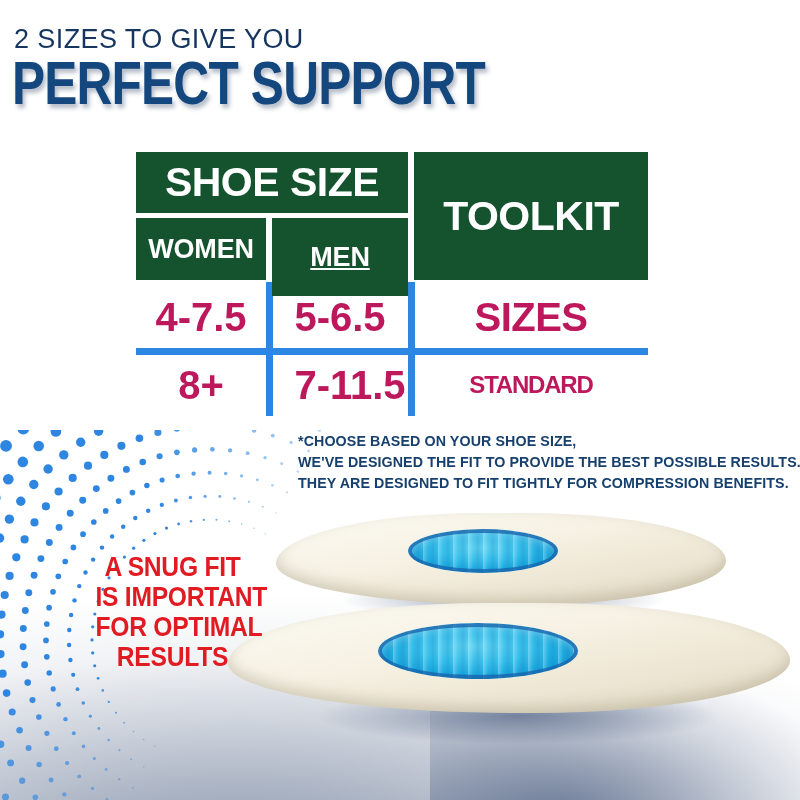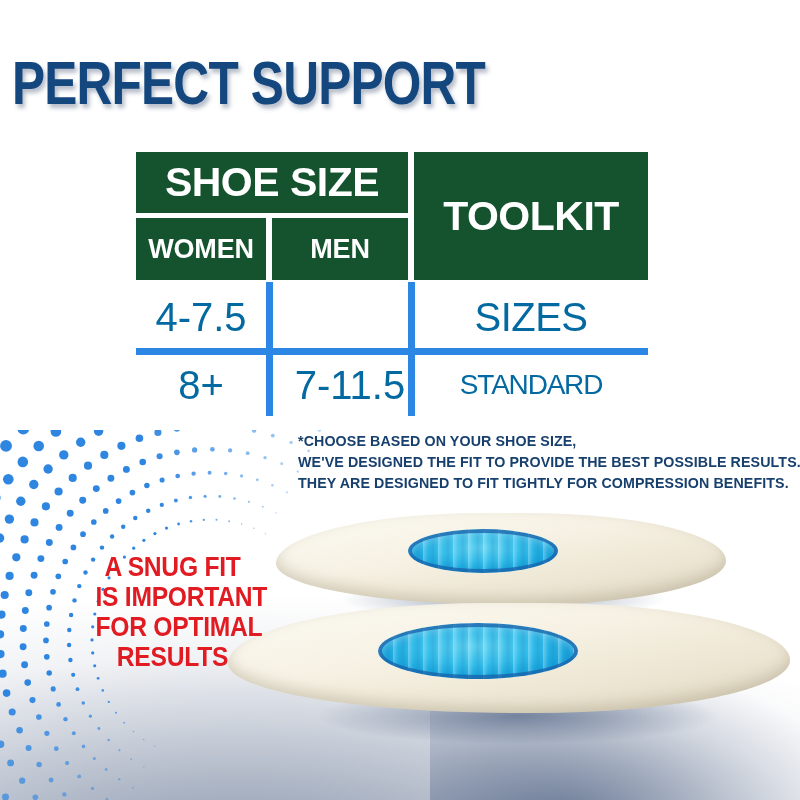--- a/index.html
+++ b/index.html
@@ -51,29 +51,29 @@
 
   
   .table{position:absolute;left:136px;top:152px;width:512px;height:258px;}
   .cell{position:absolute;box-sizing:border-box;display:flex;align-items:center;justify-content:center;}
   .hd{background:#14532d;color:#ffffff;font-weight:700;}
 
   .h-shoe{left:0;top:0;width:272px;height:61px;font-size:41px;letter-spacing:-.5px;}
   .h-toolkit{left:278px;top:0;width:234px;height:128px;font-size:41px;letter-spacing:-.5px;
              flex-direction:column;line-height:44px;text-align:right;}
   .h-women{left:0;top:66px;width:130px;height:62px;font-size:27px;letter-spacing:-.2px;}
-  .h-men{left:136px;top:66px;width:136px;height:62px;font-size:27px;letter-spacing:-.2px;}
-
-  .dt{color:#0369a1;font-weight:400;background:transparent;}
+  .h-men{left:136px;top:66px;width:136px;height:78px;font-size:27px;letter-spacing:-.2px;text-decoration:underline;}
+
+  .dt{color:#be185d;font-weight:700;background:transparent;}
   .r1a{left:0;top:134px;width:130px;height:62px;font-size:40px;}
   .r1b{left:136px;top:134px;width:136px;height:62px;font-size:40px;}
   .r1c{left:278px;top:134px;width:234px;height:62px;font-size:40px;letter-spacing:-.5px;}
   .r2a{left:0;top:202px;width:130px;height:62px;font-size:40px;}
   .r2b{left:146px;top:202px;width:136px;height:62px;font-size:40px;}
-  .r2c{left:278px;top:202px;width:234px;height:62px;font-size:28px;letter-spacing:-1.2px;}
+  .r2c{left:278px;top:202px;width:234px;height:62px;font-size:24px;letter-spacing:-1.2px;}
 
   
   .grid-v{position:absolute;background:#2b86e4;width:7px;top:130px;height:134px;}
   .grid-v.v1{left:130px;}
   .grid-v.v2{left:272px;}
   .grid-h{position:absolute;background:#2b86e4;height:7px;left:0;width:512px;top:196px;}
 
   
   .note{
     position:absolute;left:298px;top:430px;width:500px;
@@ -122,38 +122,40 @@
   }
 </style>
 </head>
 <body>
 
 <div id="stage">
 
   <div class="floor-shadow"></div>
   <div class="floor-shadow2"></div>
 
+  <div class="kicker">2 SIZES TO GIVE YOU</div>
   <div class="headline">PERFECT SUPPORT</div>
 
 
   <div class="table">
     <div class="grid-v v1"></div>
     <div class="grid-v v2"></div>
     <div class="grid-h"></div>
 
     <div class="cell hd h-shoe">SHOE SIZE</div>
 
     <div class="cell hd h-toolkit">
       <span>TOOLKIT</span>
     </div>
 
     <div class="cell hd h-women">WOMEN</div>
     <div class="cell hd h-men">MEN</div>
 
     <div class="cell dt r1a">4-7.5</div>
+    <div class="cell dt r1b">5-6.5</div>
     <div class="cell dt r1c">SIZES</div>
 
     <div class="cell dt r2a">8+</div>
     <div class="cell dt r2b">7-11.5</div>
     <div class="cell dt r2c">STANDARD</div>
   </div>
 
   <div class="note">
     <div>*CHOOSE BASED ON YOUR SHOE SIZE,</div>
     <div>WE'VE DESIGNED THE FIT TO PROVIDE THE BEST POSSIBLE RESULTS.</div>

